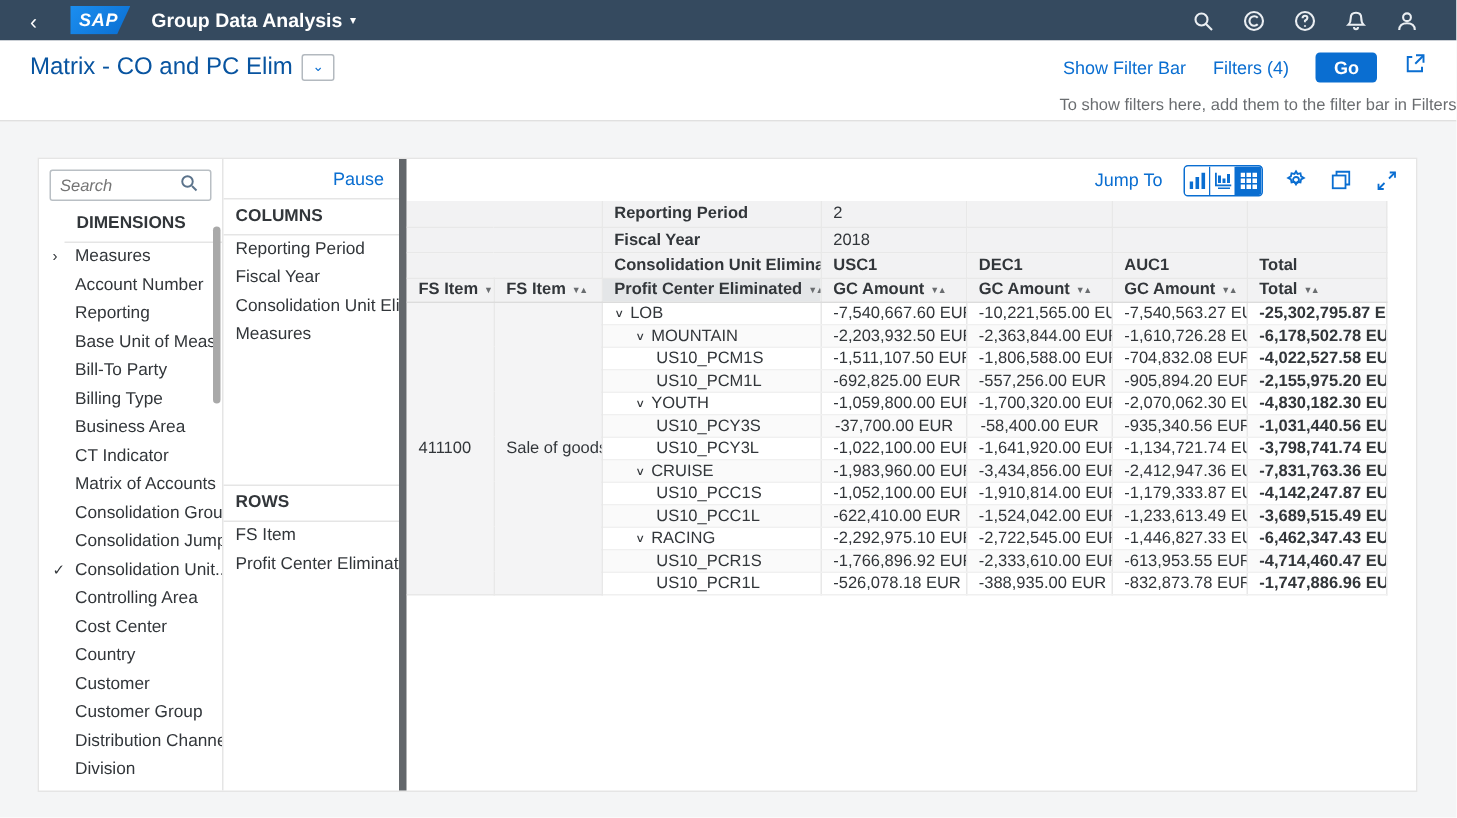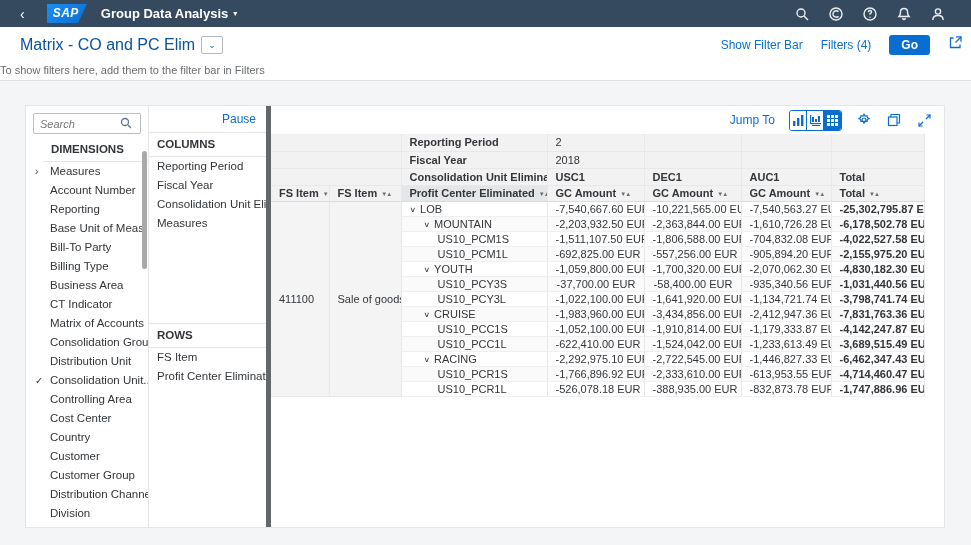--- a/index.html
+++ b/index.html
@@ -11,31 +11,31 @@
   .shell-left { display: flex; align-items: center; gap: 14px; }
   .back-btn { color: #fff; font-size: 14px; line-height: 1; cursor: pointer; padding: 0 8px; }
   .sap-logo { background: linear-gradient(135deg,#1b8ef0,#0a6ed1); color:#fff; font-weight: bold; font-size: 12px; font-style: italic; padding: 2px 8px 3px 6px; clip-path: polygon(0 0,100% 0,78% 100%,0 100%); letter-spacing: .5px; }
   .shell-title { color: #fff; font-size: 13px; font-weight: bold; display:flex; align-items:center; gap:5px; cursor: pointer; }
   .shell-title .caret { font-size: 8px; }
   .shell-right { margin-left: auto; display: flex; align-items: center; gap: 19px; padding-right: 14px; }
   .shell-ic { width: 15px; height: 15px; display:flex; align-items:center; justify-content:center; cursor:pointer; }
   .shell-ic svg { stroke:#eaeef2; fill:none; stroke-width:1.4; }
 
   
-  .page-header { height: 35px; background: #fff; display:flex; align-items:center; padding: 0 8px 0 20px; }
+  .page-header { height: 35px; background: #fff; display:flex; align-items:center; padding: 0 20px 0 20px; }
   .variant { display:flex; align-items:center; gap:6px; }
   .variant-title { color:#0854a0; font-size:16px; }
   .variant-select { width:22px; height:18px; border:1px solid #b3b9bf; border-radius:2px; display:flex; align-items:center; justify-content:center; color:#0a6ed1; font-size:9px; cursor:pointer; background:#fff; }
   .ph-right { margin-left:auto; display:flex; align-items:center; gap:18px; }
   .link { color:#0a6ed1; font-size:12px; cursor:pointer; text-decoration:none; }
   .go-btn { background:#0a6ed1; color:#fff; border:none; border-radius:3px; font-size:12px; font-weight:bold; padding:3px 12px; cursor:pointer; font-family:inherit; }
   .share-ic svg { stroke:#0a6ed1; fill:none; stroke-width:1.3; }
 
   
-  .hint-row { height:19px; background:#fff; border-bottom:1px solid #e0e0e0; text-align:left; font-size:11px; color:#6a6d70; line-height:17px; }
+  .hint-row { height:19px; background:#fff; border-bottom:1px solid #e0e0e0; text-align:right; font-size:11px; color:#6a6d70; line-height:17px; }
 
   
   .content { padding: 24px 26px 0 25px; }
   .card { width: 920px; height: 423px; background:#fff; border:1px solid #e5e5e5; display:flex; position:relative; }
 
   
   .panel-dims { width:123px; border-right:1px solid #e5e5e5; position:relative; overflow:hidden; }
   .search-wrap { margin:7px 7px 4px 7px; height:21px; border:1px solid #b9bfc4; border-radius:2px; display:flex; align-items:center; padding:0 4px 0 6px; background:#fff; }
   .search-wrap input { border:none; outline:none; width:80px; font-size:11px; font-style:italic; color:#74777a; font-family:inherit; background:transparent; }
   .search-ic svg { stroke:#5b738b; fill:none; stroke-width:1.3; }
@@ -172,21 +172,21 @@
           <div class="dim-item"><span class="glyph">›</span><span>Measures</span></div>
           <div class="dim-item"><span class="glyph"></span><span>Account Number</span></div>
           <div class="dim-item"><span class="glyph"></span><span>Reporting</span></div>
           <div class="dim-item"><span class="glyph"></span><span>Base Unit of Meas...</span></div>
           <div class="dim-item"><span class="glyph"></span><span>Bill-To Party</span></div>
           <div class="dim-item"><span class="glyph"></span><span>Billing Type</span></div>
           <div class="dim-item"><span class="glyph"></span><span>Business Area</span></div>
           <div class="dim-item"><span class="glyph"></span><span>CT Indicator</span></div>
           <div class="dim-item"><span class="glyph"></span><span>Matrix of Accounts</span></div>
           <div class="dim-item"><span class="glyph"></span><span>Consolidation Group</span></div>
-          <div class="dim-item"><span class="glyph"></span><span>Distribution Unit</span></div>
+          <div class="dim-item"><span class="glyph"></span><span>Consolidation Jump</span></div>
           <div class="dim-item"><span class="glyph">✓</span><span>Consolidation Unit...</span></div>
           <div class="dim-item"><span class="glyph"></span><span>Controlling Area</span></div>
           <div class="dim-item"><span class="glyph"></span><span>Cost Center</span></div>
           <div class="dim-item"><span class="glyph"></span><span>Country</span></div>
           <div class="dim-item"><span class="glyph"></span><span>Customer</span></div>
           <div class="dim-item"><span class="glyph"></span><span>Customer Group</span></div>
           <div class="dim-item"><span class="glyph"></span><span>Distribution Channel</span></div>
           <div class="dim-item"><span class="glyph"></span><span>Division</span></div>
           <div class="dim-item"><span class="glyph"></span><span>Document Type</span></div>
         </div>

